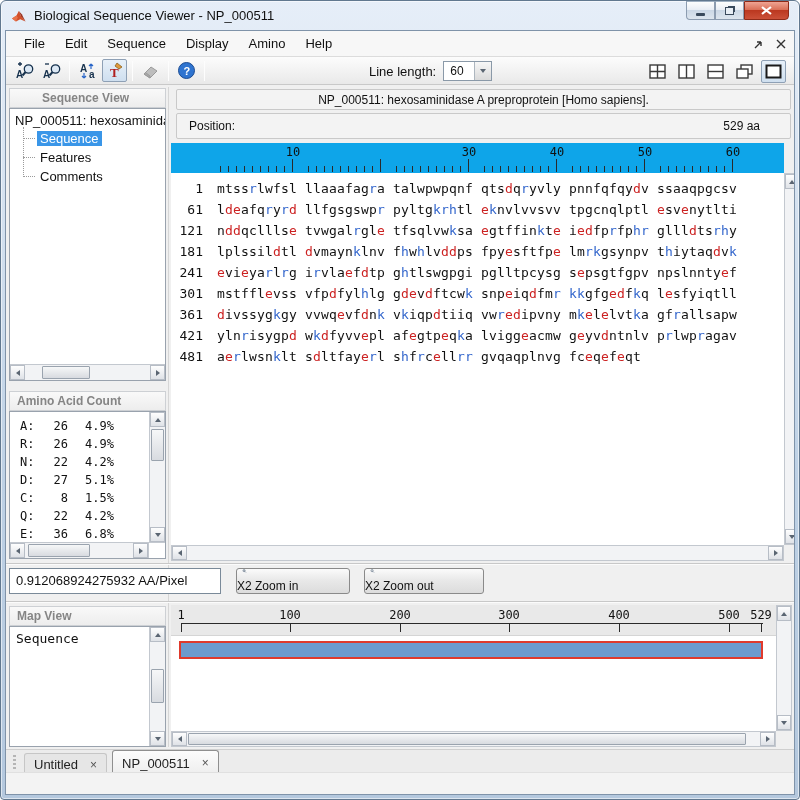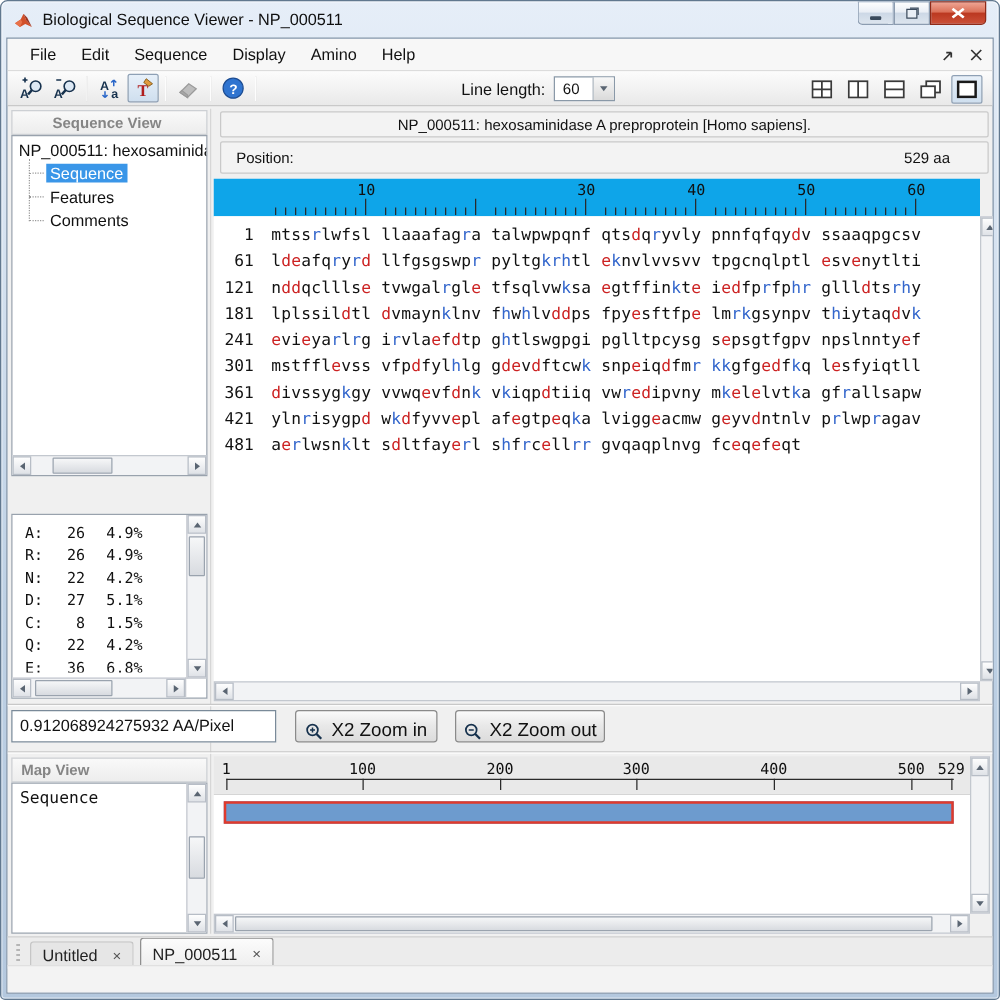--- a/index.html
+++ b/index.html
@@ -88,21 +88,21 @@
   .seqnum{width:28px;margin-left:4px;text-align:right;font-family:"DejaVu Sans Mono",monospace;font-size:13px;color:#111;flex:0 0 auto;}
   .seqgroups{display:flex;margin-left:14px;}
   .sgroup{display:flex;}
   .sgroup + .sgroup{margin-left:8px;}
   .sc{display:inline-block;width:8px;font-family:"DejaVu Sans Mono",monospace;font-size:13px;line-height:20px;text-align:center;color:var(--normal,#111);}
   .sc.a{color:var(--acidic,#cc2222);}
   .sc.b{color:var(--basic,#3366cc);}
 
   
   .zoominput{position:absolute;background:#fff;border:1px solid #7a8a99;padding:4px 6px;font-size:13px;color:#111;}
-  .zbtn{position:absolute;height:26px;border:1px solid #8a8a8a;border-radius:3px;background:linear-gradient(#fbfbfb,#e9e9e9 45%,#dcdcdc);display:flex;align-items:flex-end;justify-content:center;gap:6px;font-size:15px;color:#111;}
+  .zbtn{position:absolute;height:26px;border:1px solid #8a8a8a;border-radius:3px;background:linear-gradient(#fbfbfb,#e9e9e9 45%,#dcdcdc);display:flex;align-items:flex-start;justify-content:center;gap:6px;font-size:12px;color:#111;flex-direction:column;}
 
   
   .maplist{padding:4px 0 0 6px;font-family:"DejaVu Sans Mono",monospace;font-size:13px;color:#111;}
   .mapruler{position:absolute;background:#e9e9e9;}
   .mr-base{position:absolute;height:1px;background:#2a2a2a;}
   .mr-tick{position:absolute;width:1px;height:9px;background:#2a2a2a;}
   .mr-label{position:absolute;top:3px;font-family:"DejaVu Sans Mono",monospace;font-size:12px;color:#111;transform:translateX(-50%);}
   .mapwhite{position:absolute;background:#fff;border-top:1px solid #d5d5d5;}
   .mapbar{position:absolute;border:2px solid #e03a2c;background:#6d9bce;}
 
@@ -276,20 +276,23 @@
           <div class="btn b-left">
             <span class="tri left"></span>
           </div>
           <div class="btn b-right">
             <span class="tri right"></span>
           </div>
           <div class="thumb" style="left: 32px; width: 48px; top: 1px; bottom: 1px;"></div>
         </div>
     </div>
 
+    <div class="phead" style="left:3px;top:360px;width:157px;">
+      <span>Amino Acid Count</span>
+    </div>
     <div class="wbox" style="left:3px;top:380px;width:157px;height:148px;">
       <div class="aa-list">
           <div class="aa-row">
             <span class="aa-c0">A:</span>
             <span class="aa-c1">26</span>
             <span class="aa-c2">4.9%</span>
           </div>
           <div class="aa-row">
             <span class="aa-c0">R:</span>
             <span class="aa-c1">26</span>

